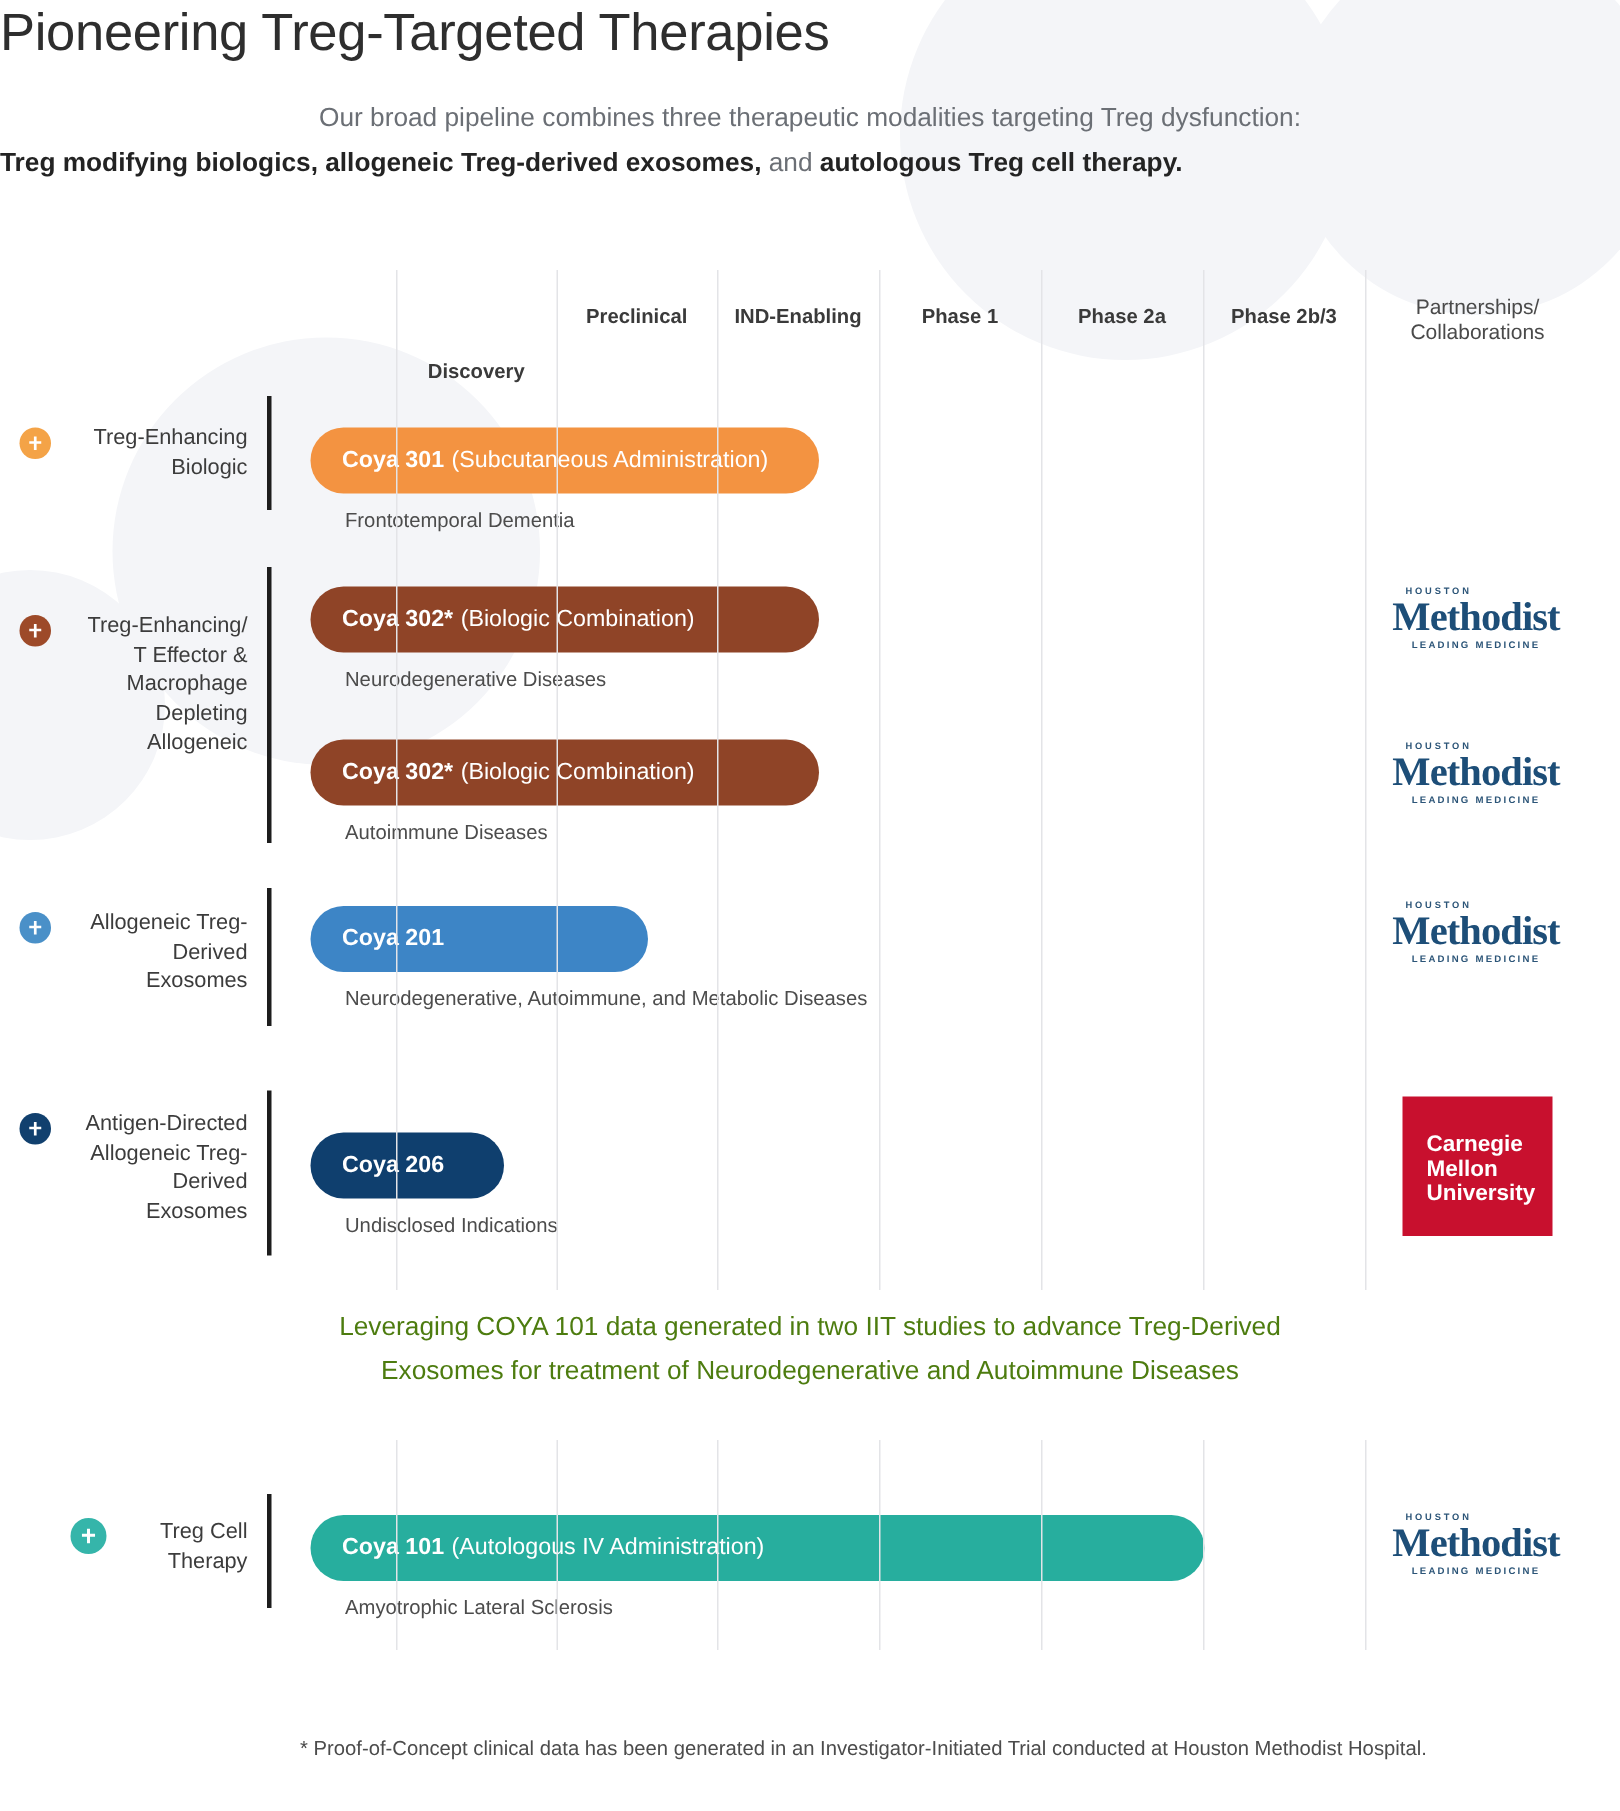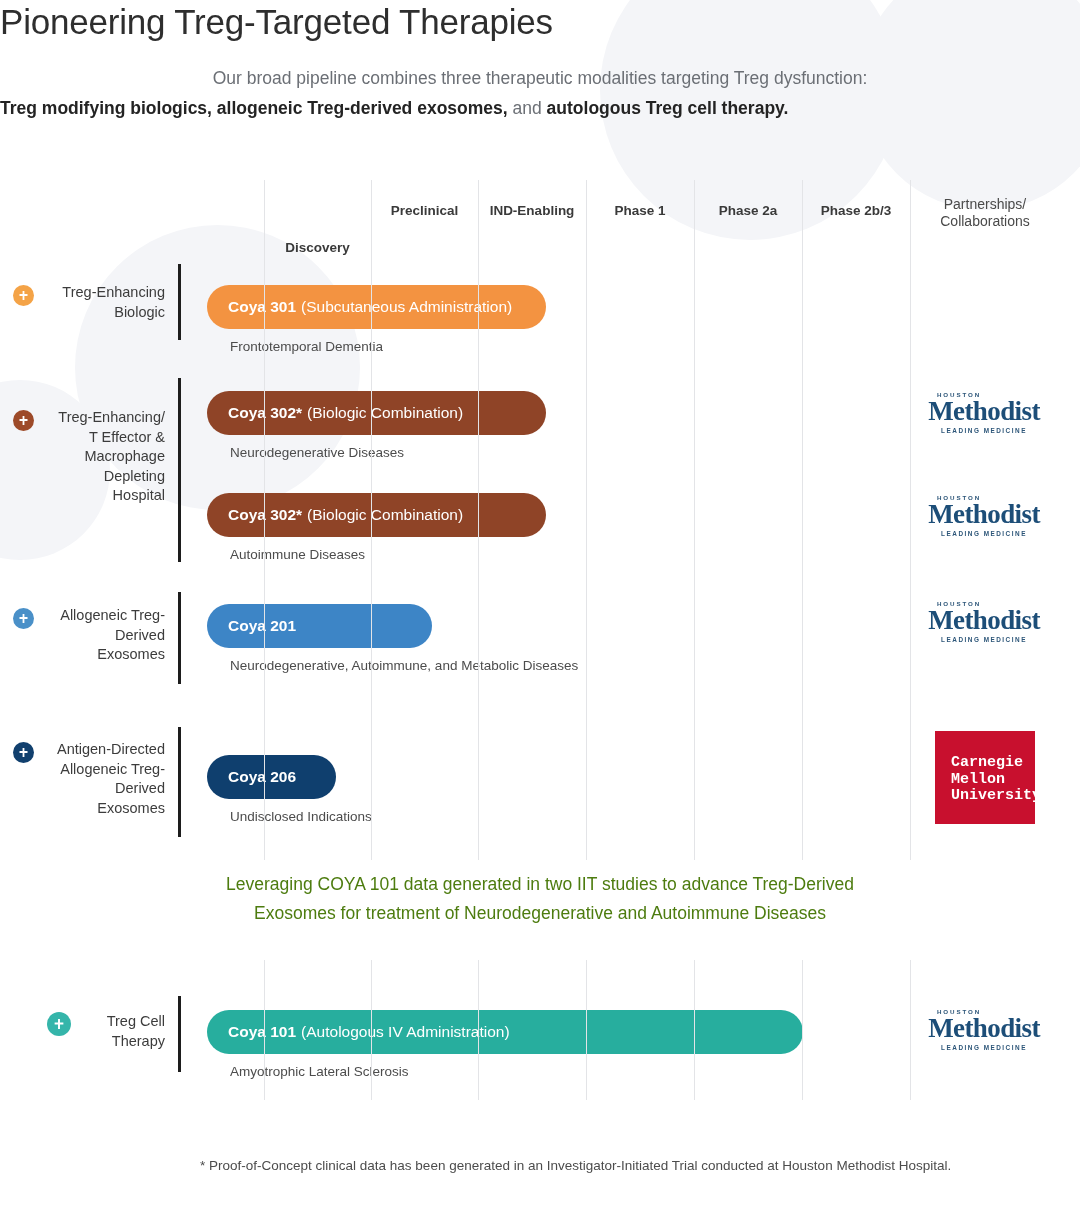--- a/index.html
+++ b/index.html
@@ -112,21 +112,21 @@
   .hm-bot{
     font-family:"Liberation Sans", sans-serif;
     font-size:6.4px;letter-spacing:1.5px;color:#2c5578;font-weight:700;
     margin-top:2px;
   }
 
   .cmu-logo{
     position:absolute;
     width:100px;height:93px;
     background:#c8102e;
-    font-family:Liberation Mono, monospace;
+    font-family:Liberation Sans, sans-serif;
     color:#ffffff;
     font-weight:700;
     font-size:15px;
     line-height:16.5px;
     padding:24px 0 0 16px;
     box-sizing:border-box;
   }
 </style>
 </head>
 <body>
@@ -195,21 +195,21 @@
   <div class="plus" style="left:13px;top:410px;background:#9d4a29;">
     <svg width="11" height="11" viewBox="0 0 11 11">
         <path d="M4.6 1h1.8v3.1H9.5v1.8H6.4V10H4.6V5.9H1.5V4.1h3.1z" fill="#fff"></path>
       </svg>
   </div>
   <div class="rowlabel" style="left:40px;top:408px;width:125px;">
     <div>Treg-Enhancing/</div>
     <div>T Effector &amp;</div>
     <div>Macrophage</div>
     <div>Depleting</div>
-    <div>Hospital</div>
+    <div>Allogeneic</div>
   </div>
   <div class="vbar" style="left:178px;top:378px;height:184px;"></div>
 
   <div class="bar" style="left:207px;top:391px;width:339px;background:#8f4427;">
     <span class="code">Coya 302*</span>
     <span class="paren">(Biologic Combination)</span>
   </div>
   <div class="indication" style="left:230px;top:445px;">Neurodegenerative Diseases</div>
 
   <div class="bar" style="left:207px;top:493px;width:339px;background:#8f4427;">

